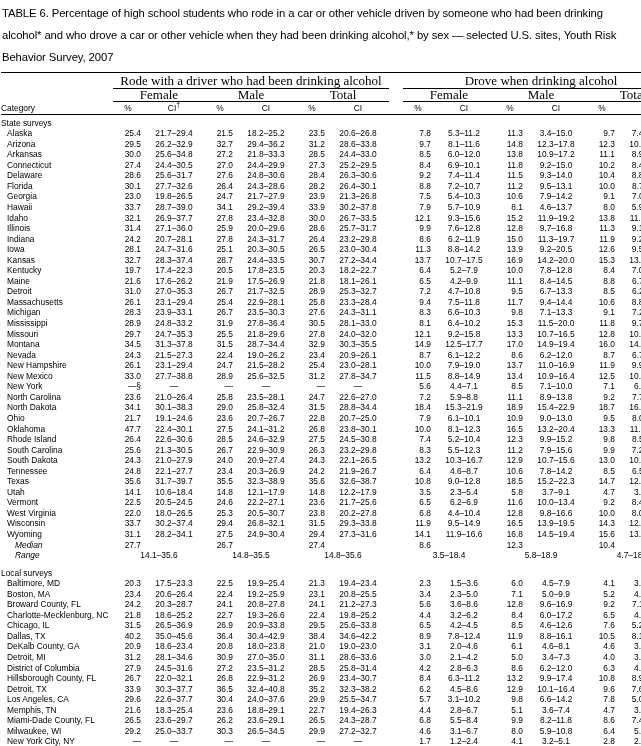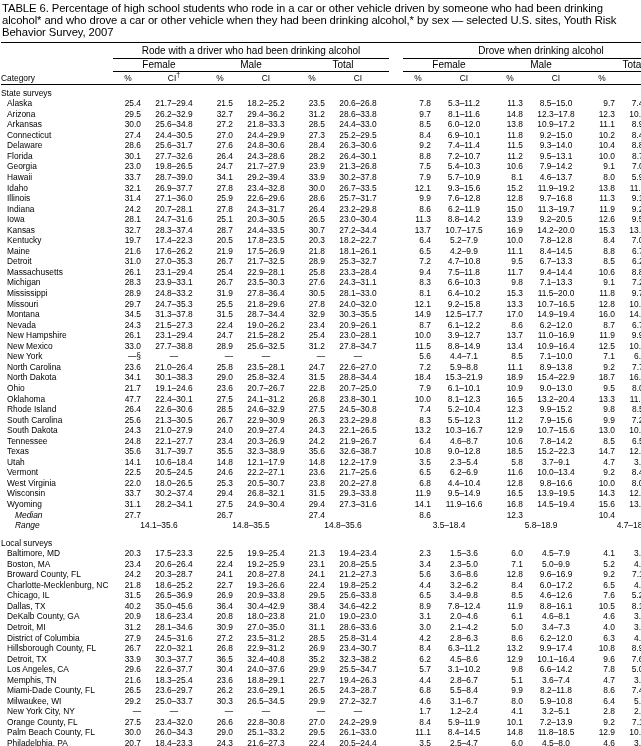--- a/index.html
+++ b/index.html
@@ -16,21 +16,21 @@
   }
   .page {
     position: relative;
     width: 641px;
     height: 746px;
     padding: 0;
     box-sizing: border-box;
   }
   .title {
     font-size: 11.3px;
-    line-height: 12px;
+    line-height: 22px;
     font-weight: normal;
     padding: 2px 2px 4px 2px;
     letter-spacing: -0.1px;
   }
   table.t {
     border-collapse: collapse;
     width: 637px;
     margin-left: 1px;
     font-size: 8.4px;
     table-layout: fixed;
@@ -46,21 +46,21 @@
   
   col.c-cat   { width: 112px; }
   col.c-pct   { width: 30px; }
   col.c-ci    { width: 62px; }
   col.c-gap   { width: 14px; }
 
   .num { text-align: right; padding-right: 2px !important; }
   .ci  { text-align: center; }
   .cen { text-align: center; }
 
-  .grouphdr { text-align: center; font-size: 10px; }
+  .grouphdr { text-align: center; font-size: 13px; font-family: Liberation Serif, serif; }
   .rule-top td { border-top: 1.6px solid #000; height: 3px; }
   .rule-bot td { border-bottom: 1.6px solid #000; height: 3px; }
 
   .span-line {
     border-bottom: 1px solid #000;
     display: block;
     padding-bottom: 1px;
   }
 
   .section { font-weight: normal; padding-top: 3px !important; }
@@ -158,21 +158,21 @@
           <td class="num">25.4</td>
           <td class="ci">21.7–29.4</td>
           <td class="num">21.5</td>
           <td class="ci">18.2–25.2</td>
           <td class="num">23.5</td>
           <td class="ci">20.6–26.8</td>
           <td></td>
           <td class="num">7.8</td>
           <td class="ci">5.3–11.2</td>
           <td class="num">11.3</td>
-          <td class="ci">8.5–15.0</td>
+          <td class="ci">3.4–15.0</td>
           <td class="num">9.7</td>
           <td class="ci">7.4–12.6</td>
         </tr>
         <tr>
           <td class="cat-ind">Arizona</td>
           <td class="num">29.5</td>
           <td class="ci">26.2–32.9</td>
           <td class="num">32.7</td>
           <td class="ci">29.4–36.2</td>
           <td class="num">31.2</td>
@@ -295,21 +295,21 @@
           <td class="num">15.2</td>
           <td class="ci">11.9–19.2</td>
           <td class="num">13.8</td>
           <td class="ci">11.2–16.8</td>
         </tr>
         <tr>
           <td class="cat-ind">Illinois</td>
           <td class="num">31.4</td>
           <td class="ci">27.1–36.0</td>
           <td class="num">25.9</td>
-          <td class="ci">22.6–29.6</td>
+          <td class="ci">20.0–29.6</td>
           <td class="num">28.6</td>
           <td class="ci">25.7–31.7</td>
           <td></td>
           <td class="num">9.9</td>
           <td class="ci">7.6–12.8</td>
           <td class="num">12.8</td>
           <td class="ci">9.7–16.8</td>
           <td class="num">11.3</td>
           <td class="ci">9.1–14.0</td>
         </tr>
@@ -508,21 +508,21 @@
         <tr>
           <td class="cat-ind">New Hampshire</td>
           <td class="num">26.1</td>
           <td class="ci">23.1–29.4</td>
           <td class="num">24.7</td>
           <td class="ci">21.5–28.2</td>
           <td class="num">25.4</td>
           <td class="ci">23.0–28.1</td>
           <td></td>
           <td class="num">10.0</td>
-          <td class="ci">3.9–12.7</td>
+          <td class="ci">7.9–19.0</td>
           <td class="num">13.7</td>
           <td class="ci">11.0–16.9</td>
           <td class="num">11.9</td>
           <td class="ci">9.9–14.3</td>
         </tr>
         <tr>
           <td class="cat-ind">New Mexico</td>
           <td class="num">33.0</td>
           <td class="ci">27.7–38.8</td>
           <td class="num">28.9</td>
@@ -876,21 +876,21 @@
         <tr>
           <td class="cat-ind">Chicago, IL</td>
           <td class="num">31.5</td>
           <td class="ci">26.5–36.9</td>
           <td class="num">26.9</td>
           <td class="ci">20.9–33.8</td>
           <td class="num">29.5</td>
           <td class="ci">25.6–33.8</td>
           <td></td>
           <td class="num">6.5</td>
-          <td class="ci">3.4–9.8</td>
+          <td class="ci">4.2–4.5</td>
           <td class="num">8.5</td>
           <td class="ci">4.6–12.6</td>
           <td class="num">7.6</td>
           <td class="ci">5.2–10.9</td>
         </tr>
         <tr>
           <td class="cat-ind">Dallas, TX</td>
           <td class="num">40.2</td>
           <td class="ci">35.0–45.6</td>
           <td class="num">36.4</td>

